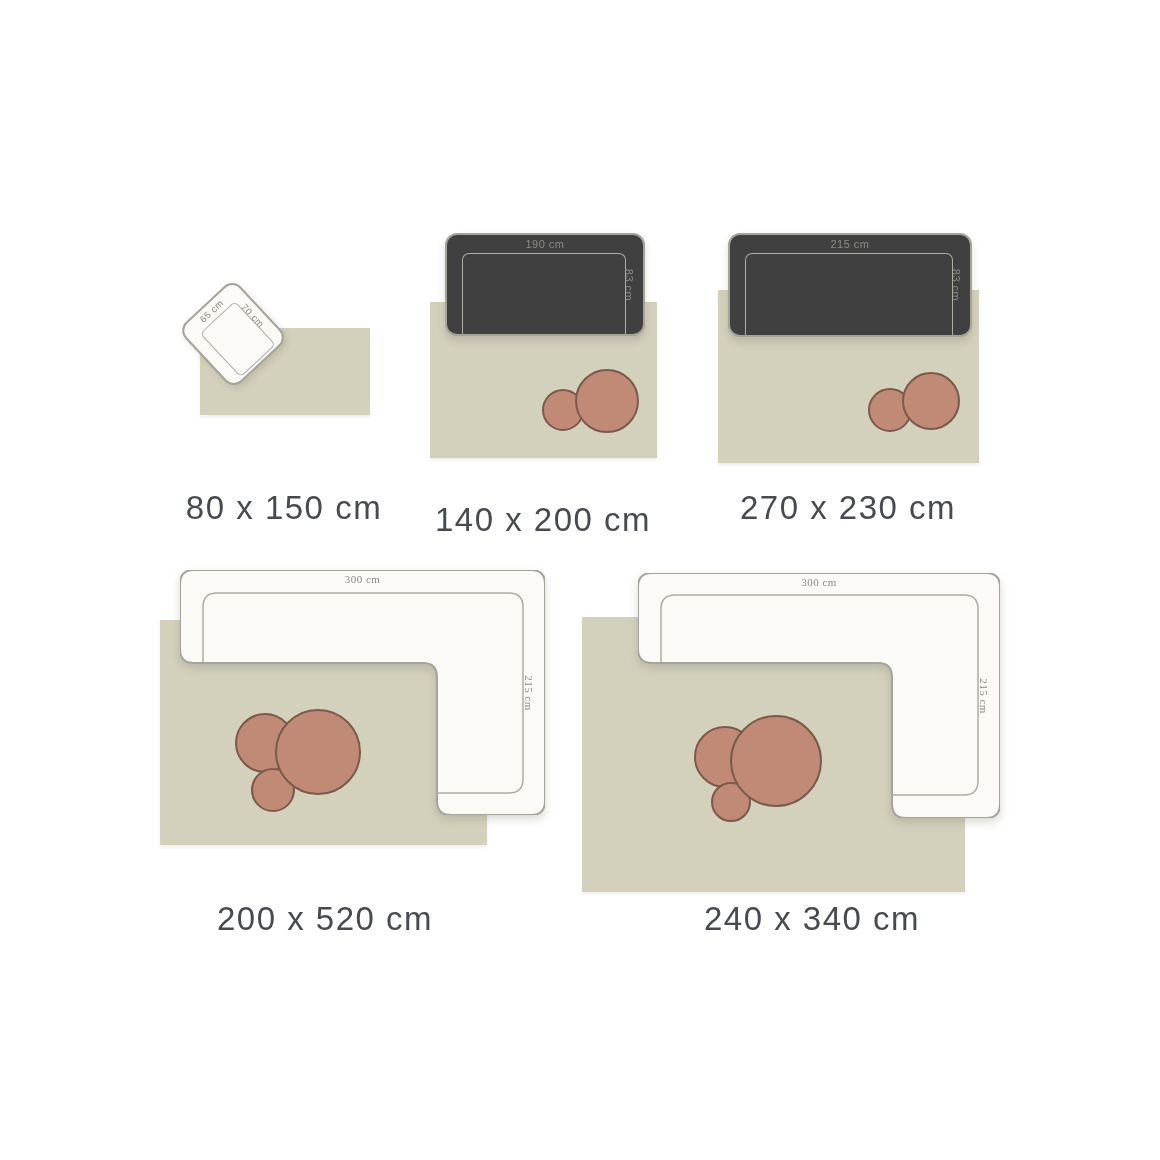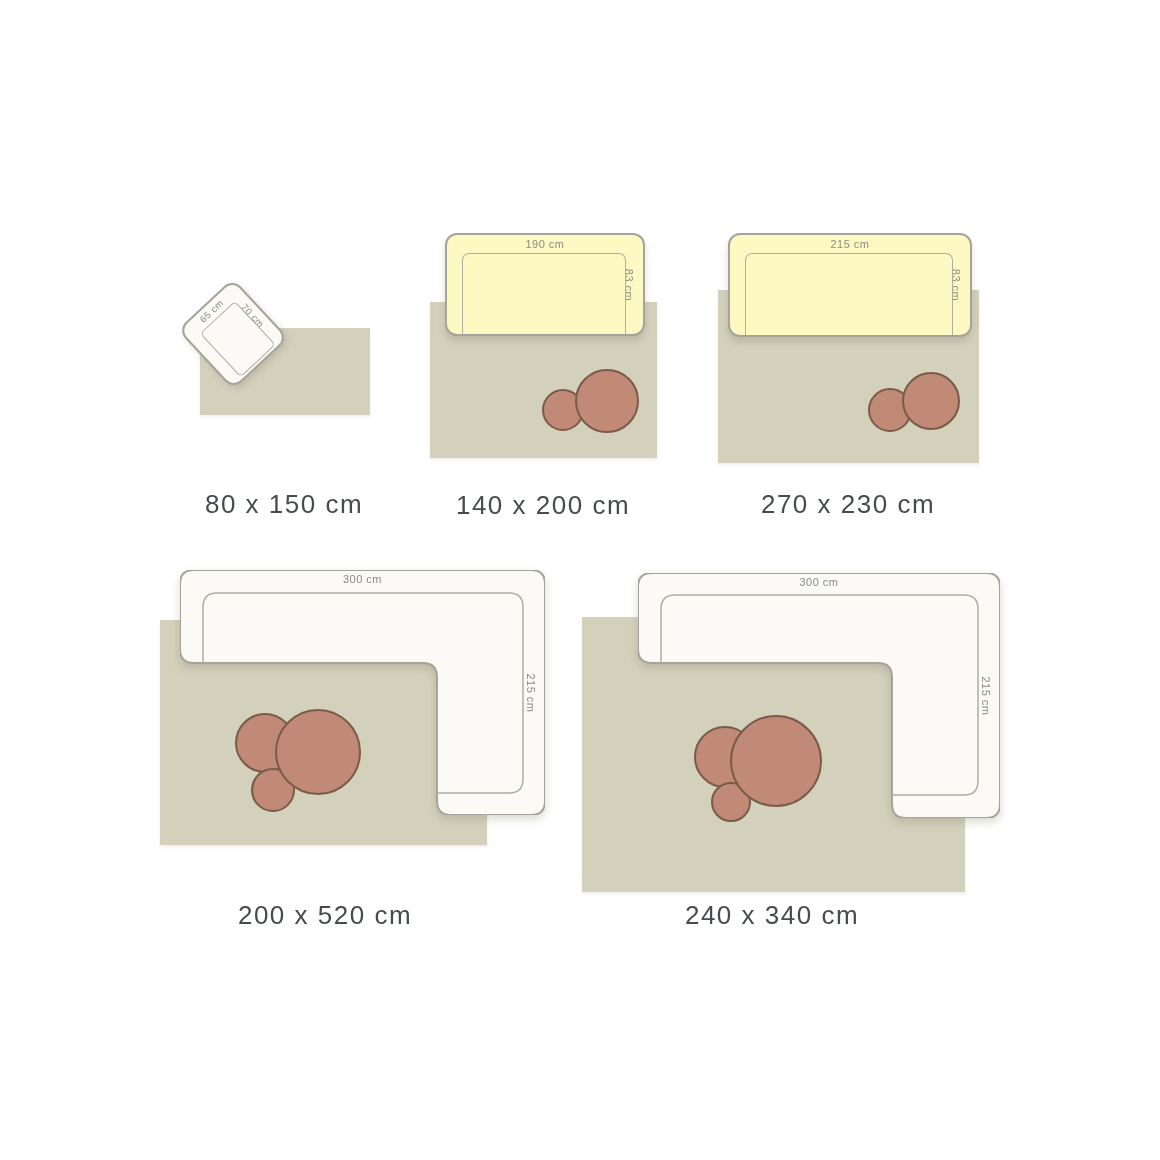--- a/index.html
+++ b/index.html
@@ -3,38 +3,38 @@
 <meta charset="utf-8">
 <style>
   html,body{margin:0;padding:0;background:#ffffff;}
   body{width:1160px;height:1160px;font-family:"Liberation Sans",sans-serif;}
   .canvas{position:relative;width:1160px;height:1160px;overflow:hidden;background:#ffffff;}
 
   .rug{position:absolute;background:#d3d0bc;box-shadow:0 2px 3px rgba(120,115,90,.12);}
 
   .size-label{
     position:absolute;transform:translateX(-50%);white-space:nowrap;
-    font-size:26px;font-weight:500;color:#474b50;letter-spacing:1.5px;text-align:center;
+    font-size:33px;font-weight:500;color:#474b50;letter-spacing:1.5px;text-align:center;
   }
 
   
   .sofa{
-    position:absolute;background:#fef9c3;border:2px solid #a5a49b;border-radius:12px;
+    position:absolute;background:#404040;border:2px solid #a5a49b;border-radius:12px;
     box-sizing:border-box;box-shadow:0 5px 7px rgba(120,115,90,.25);
   }
   .seat{
     position:absolute;left:15px;top:18px;right:17px;bottom:0;
     border:1.5px solid #aeaca3;border-bottom:none;border-radius:7px 7px 0 0;
   }
   .dim{color:#8b8b85;font-size:11px;letter-spacing:.5px;white-space:nowrap;}
   .dim-top{position:absolute;top:3px;left:0;right:0;text-align:center;}
   .dim-right-v{position:absolute;top:50%;left:100%;transform:translate(-30px,-50%) rotate(90deg);}
 
   
-  .lsofa{position:absolute;filter:drop-shadow(0 4px 5px rgba(120,115,90,.28));}
+  .lsofa{position:absolute;filter:drop-shadow(0 4px 5px rgba(120,115,90,.28));font-family:Liberation Serif, serif;}
   .lsofa svg{display:block;}
   .lsofa .outer{fill:#fbfaf7;stroke:#a5a49b;stroke-width:2;}
   .lsofa .inner{fill:none;stroke:#aeaca3;stroke-width:1.5;}
   .dim-right-l{position:absolute;top:50%;left:100%;transform:translate(-34px,-50%) rotate(90deg);}
 
   
   .chair{
     position:absolute;left:195px;top:293px;width:76px;height:82px;
     transform:rotate(-43deg);background:#fbfaf7;border:2px solid #a5a49b;border-radius:12px;
     box-sizing:border-box;box-shadow:0 4px 6px rgba(120,115,90,.22);
@@ -54,41 +54,41 @@
   }
 
   
   .r1{left:200px;top:328px;width:170px;height:87px;}
   .l1{left:284px;top:489px;}
   
   .r2{left:430px;top:302px;width:227px;height:156px;}
   .s2{left:445px;top:233px;width:200px;height:103px;}
   .t2-small{left:542px;top:389px;width:42px;height:42px;}
   .t2-large{left:575px;top:369px;width:64px;height:64px;}
-  .l2{left:543px;top:490px;}
+  .l2{left:543px;top:501px;}
   
   .r3{left:718px;top:290px;width:261px;height:173px;}
   .s3{left:728px;top:233px;width:244px;height:104px;}
   .t3-small{left:868px;top:388px;width:44px;height:44px;}
   .t3-large{left:902px;top:372px;width:58px;height:58px;}
   .l3{left:848px;top:489px;}
   
   .r4{left:160px;top:620px;width:327px;height:225px;}
   .s4{left:180px;top:570px;width:365px;height:245px;}
   .t4-med{left:235px;top:713px;width:60px;height:60px;}
   .t4-small{left:251px;top:768px;width:44px;height:44px;}
   .t4-large{left:275px;top:709px;width:86px;height:86px;}
   .l4{left:325px;top:900px;}
   
   .r5{left:582px;top:617px;width:383px;height:275px;}
   .s5{left:638px;top:573px;width:362px;height:245px;}
   .t5-med{left:694px;top:726px;width:62px;height:62px;}
   .t5-small{left:711px;top:782px;width:40px;height:40px;}
   .t5-large{left:730px;top:715px;width:92px;height:92px;}
-  .l5{left:772px;top:900px;}
+  .l5{left:812px;top:900px;}
 </style>
 </head>
 <body>
 
 <div class="canvas">
 
   <section>
     <div class="rug r1"></div>
     <div class="chair">
       <span class="dim dim-top">65 cm</span>

